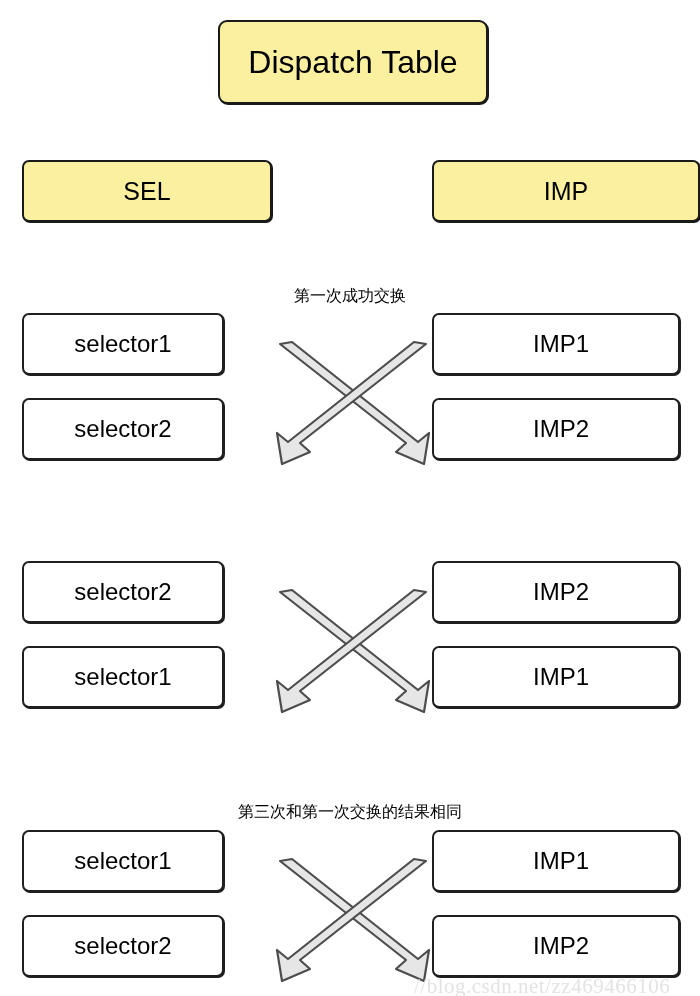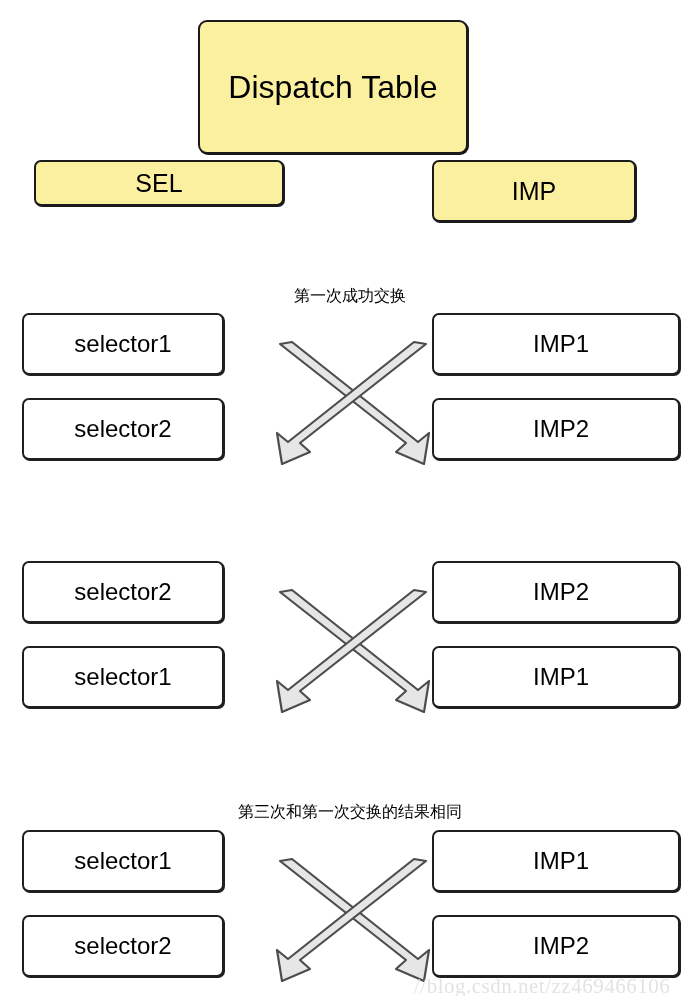--- a/index.html
+++ b/index.html
@@ -37,41 +37,40 @@
   }
 
   .box-white {
     background: #ffffff;
     border: 2.5px solid #1f1f1f;
     box-shadow: 1px 1px 0 0 #1f1f1f;
   }
 
   
   #title-box {
-    left: 198px;
+    left: 218px;
     top: 20px;
     width: 270px;
-    height: 134px;
+    height: 84px;
     font-size: 32px;
     border-radius: 9px;
   }
 
   
   #sel-header {
     left: 22px;
     top: 160px;
     width: 250px;
-    height: 46px;
+    height: 62px;
     font-size: 25px;
-    margin-left: 12px;
   }
   #imp-header {
     left: 432px;
     top: 160px;
-    width: 204px;
+    width: 268px;
     height: 62px;
     font-size: 25px;
   }
 
   
   .row-box {
     font-size: 24px;
     height: 62px;
   }
   .left-box  { left: 22px;  width: 202px; }

